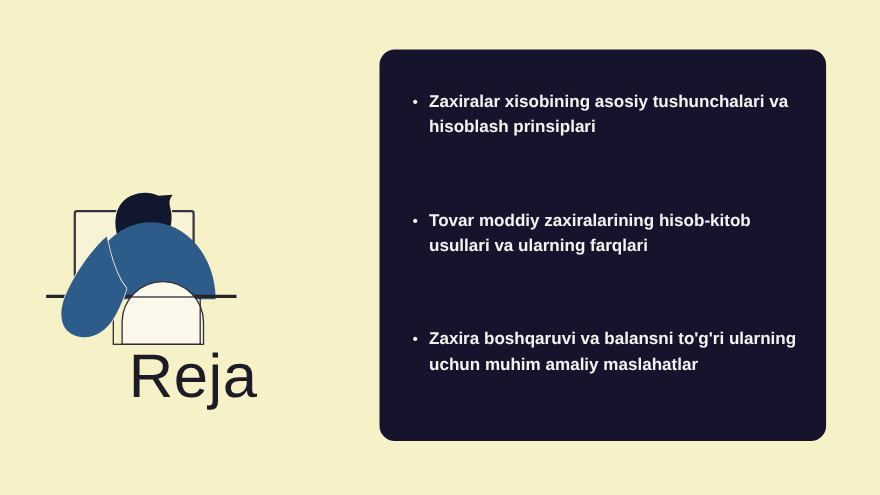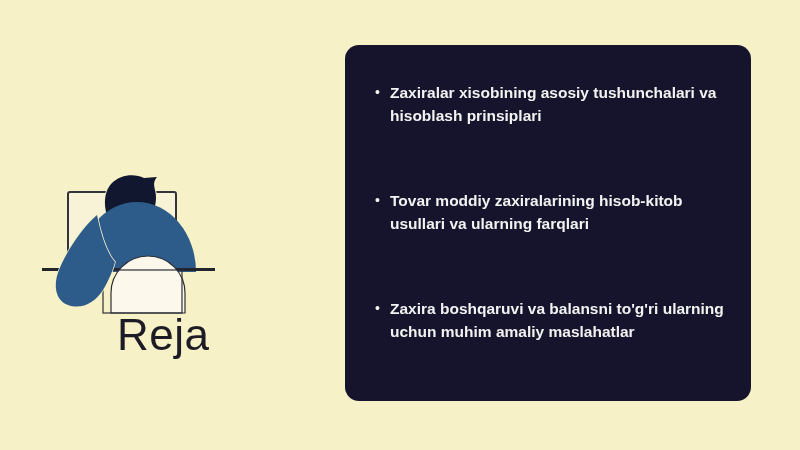--- a/index.html
+++ b/index.html
@@ -19,21 +19,21 @@
     left: 35px;
     top: 165px;
     width: 200px;
     height: 150px;
   }
 
   .slide-title {
     position: absolute;
     left: 117px;
     top: 311px;
-    font-size: 44px;
+    font-size: 56px;
     line-height: 1.1;
     color: #1d1c26;
     letter-spacing: 0.5px;
   }
 
   
   .agenda-card {
     position: absolute;
     left: 345px;
     top: 45px;

